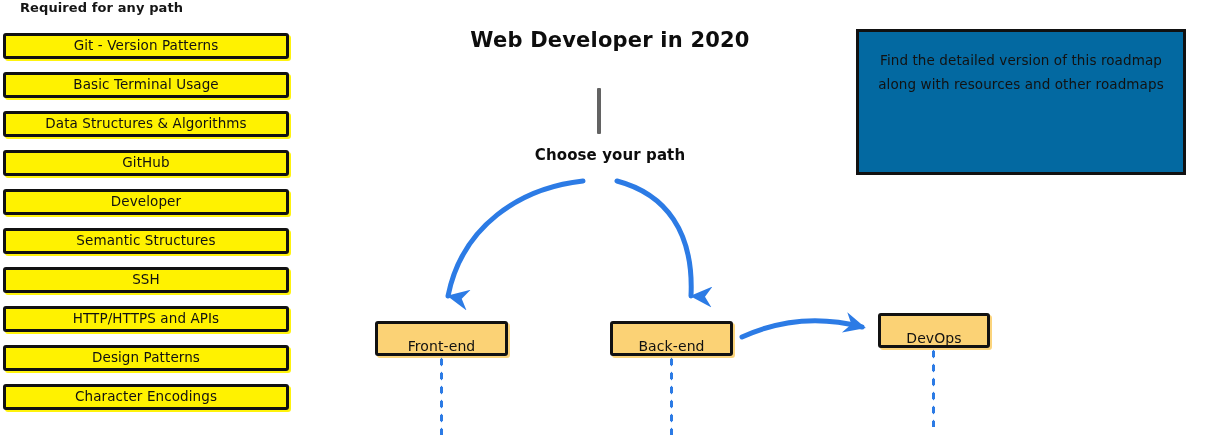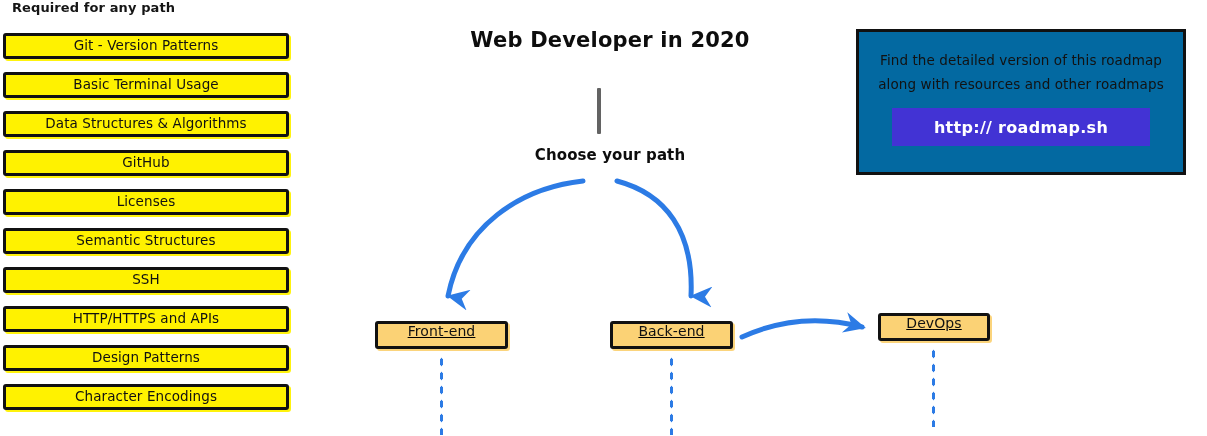--- a/index.html
+++ b/index.html
@@ -19,21 +19,21 @@
   
   #required-section {
     position: absolute;
     left: 0;
     top: 0;
     width: 300px;
     height: 436px;
   }
   #required-heading {
     position: absolute;
-    left: 12px;
+    left: 20px;
     top: 0px;
     font-size: 13px;
     font-weight: bold;
     color: #151515;
     letter-spacing: 0.1px;
     white-space: nowrap;
   }
   #required-list {
     position: absolute;
     left: 3px;
@@ -110,26 +110,25 @@
 
   
   .path-node {
     position: absolute;
   }
   .path-box {
     box-sizing: border-box;
     background: #FBD275;
     border: 3px solid #111111;
     border-radius: 3px;
-    height: 28px;
-    display: flex;
-    align-items: flex-start;
+    height: 35px;
+    display: flex;
+    align-items: flex-end;
     justify-content: center;
     box-shadow: 2px 2px 0 rgba(251, 210, 117, 0.95);
-    text-decoration: underline;
   }
   .path-label {
     font-size: 14px;
     color: #111111;
     font-weight: 500;
     letter-spacing: 0.1px;
     white-space: nowrap;
     line-height: 1;
   }
   .dotted-tail {
@@ -203,21 +202,21 @@
     <div class="req-item">
       <span class="req-label">Basic Terminal Usage</span>
     </div>
     <div class="req-item">
       <span class="req-label">Data Structures &amp; Algorithms</span>
     </div>
     <div class="req-item">
       <span class="req-label">GitHub</span>
     </div>
     <div class="req-item">
-      <span class="req-label">Licenses</span>
+      <span class="req-label">Developer</span>
     </div>
     <div class="req-item">
       <span class="req-label">Semantic Structures</span>
     </div>
     <div class="req-item">
       <span class="req-label">SSH</span>
     </div>
     <div class="req-item">
       <span class="req-label">HTTP/HTTPS and APIs</span>
     </div>
@@ -268,16 +267,13 @@
 <div class="path-node" id="node-devops">
   <div class="path-box">
     <span class="path-label">DevOps</span>
   </div>
   <div class="dotted-tail"></div>
 </div>
 
 <div id="info-card">
   <div class="info-line">Find the detailed version of this roadmap</div>
   <div class="info-line">along with resources and other roadmaps</div>
-  <div id="roadmap-link-button">
-    <span id="roadmap-link-label">http:// roadmap.sh</span>
-  </div>
 </div>
 
 </body></html>

